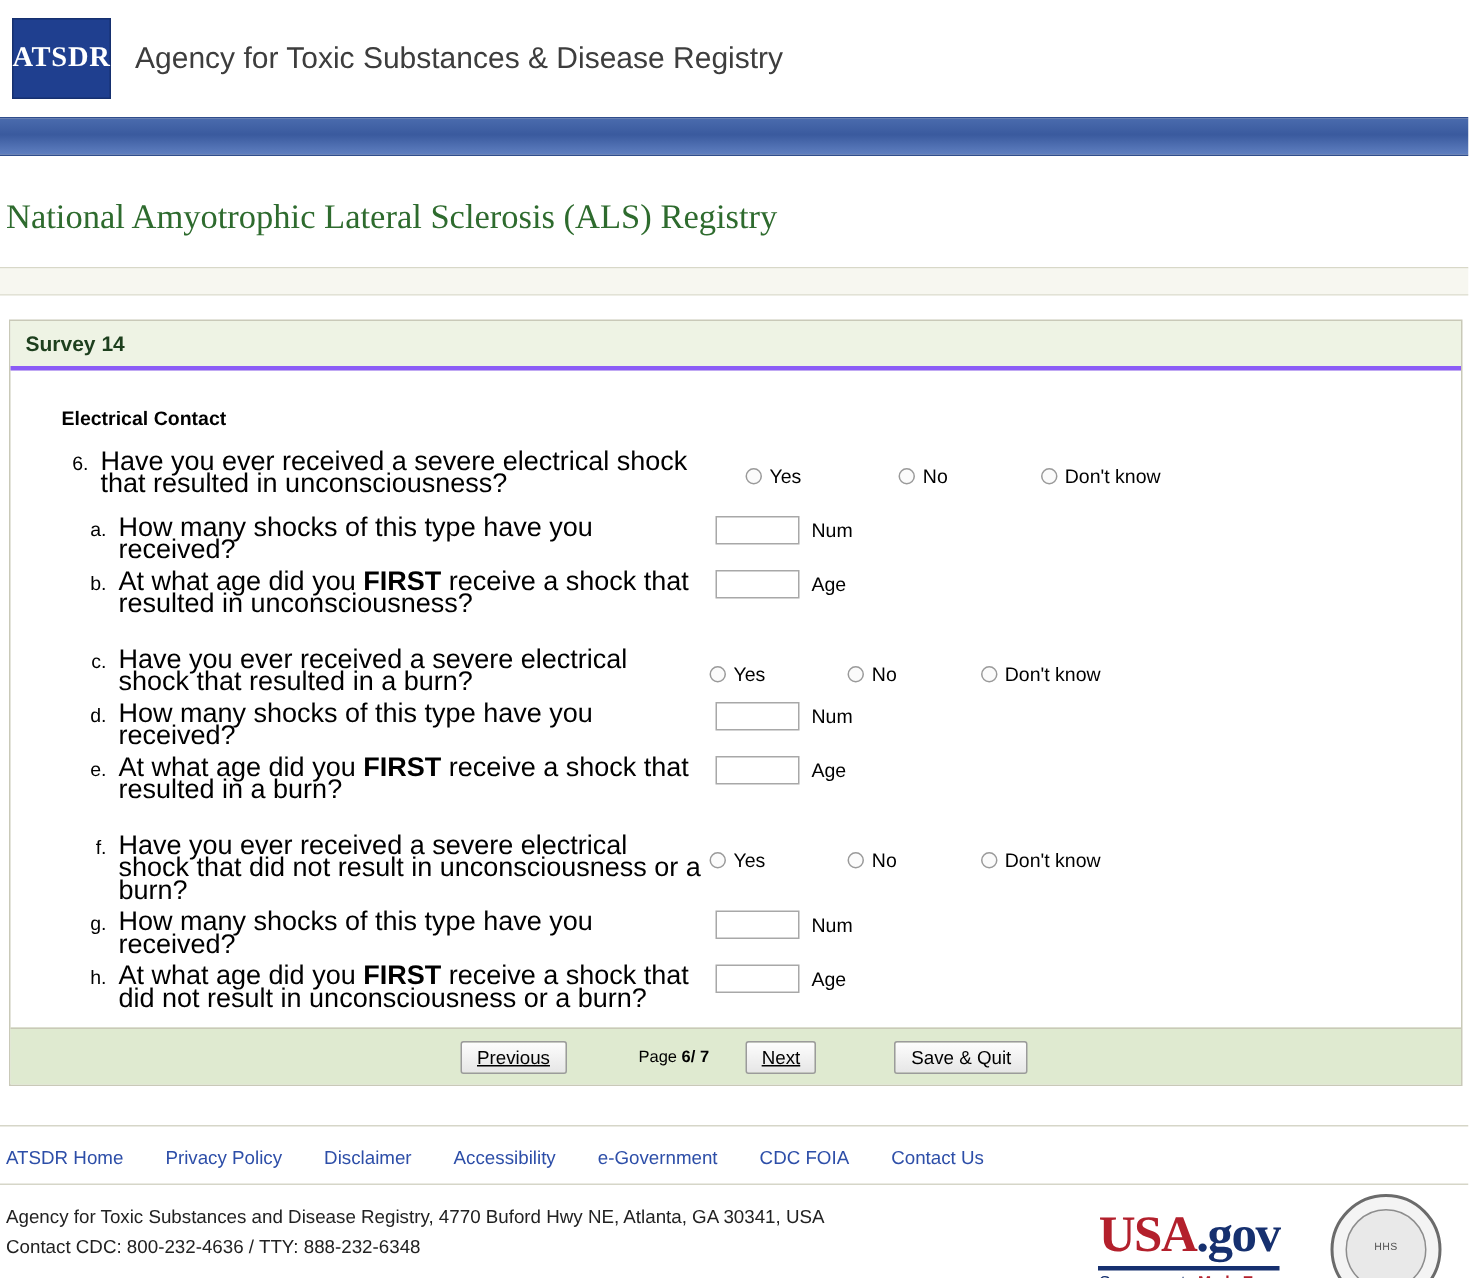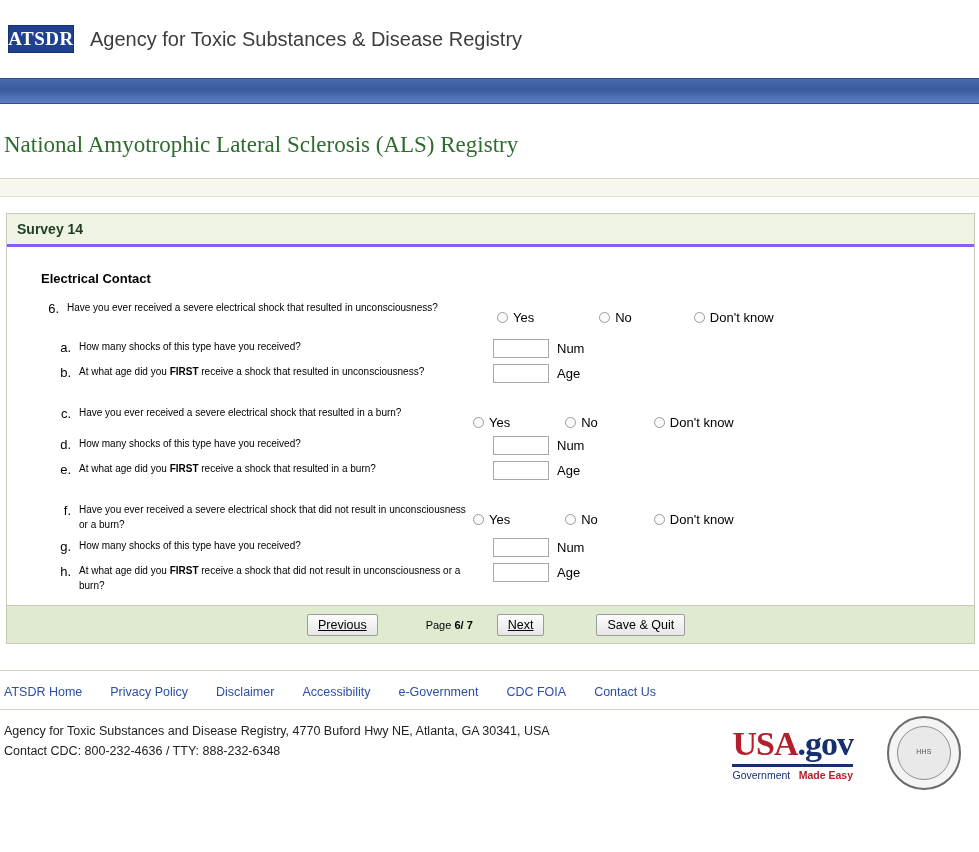--- a/index.html
+++ b/index.html
@@ -16,21 +16,21 @@
   
   .site-header {
     height: 78px;
     background: #ffffff;
     display: flex;
     align-items: center;
     padding-left: 8px;
   }
   .atsdr-logo {
     width: 66px;
-    height: 28px;
+    height: 54px;
     background: #1f3f8f;
     border: 1px solid #16306f;
     display: flex;
     align-items: center;
     justify-content: center;
     color: #ffffff;
     font-family: "Liberation Serif", serif;
     font-size: 19px;
     letter-spacing: 0.5px;
     font-weight: bold;
@@ -105,21 +105,21 @@
     text-align: right;
     flex: 0 0 18px;
     font-size: 13px;
     line-height: 15px;
     padding-top: 1px;
   }
   .q-num.sub { width: 30px; flex: 0 0 30px; }
   .q-text {
     margin-left: 8px;
     line-height: 15px;
-    font-size: 10px;
+    font-size: 18px;
   }
   .q-text.w1 { width: 420px; }
   .q-text.w2 { width: 390px; }
   .q-text b { font-weight: bold; }
 
   .radios {
     display: flex;
     align-items: center;
     font-size: 13px;
   }
@@ -153,21 +153,21 @@
     margin-left: auto;
   }
   .after-label {
     margin-left: 8px;
     font-size: 13px;
     padding-top: 2px;
   }
   .field-block {
     display: flex;
     align-items: flex-start;
-    margin-left: 24px;
+    margin-left: 8px;
     text-align: center;
   }
 
   .group-gap { height: 16px; }
 
   
   .panel-footer {
     margin-top: 12px;
     background: #dfead0;
     border-top: 1px solid #c9c9b8;

